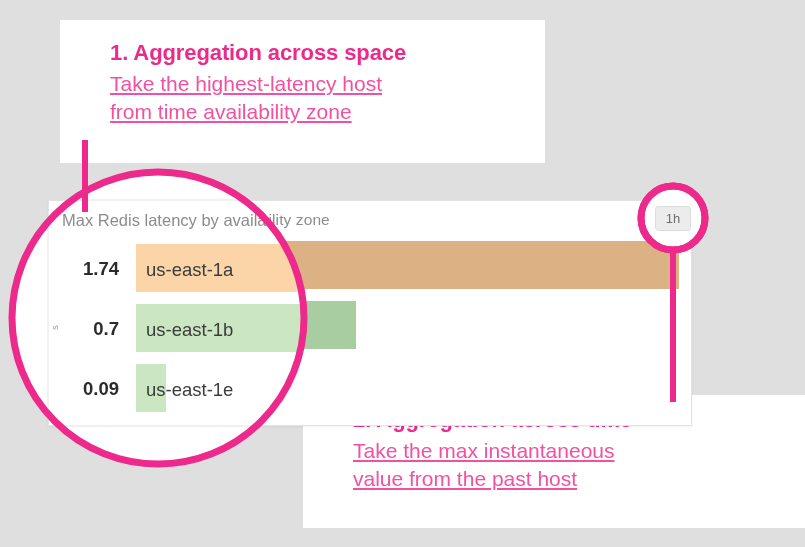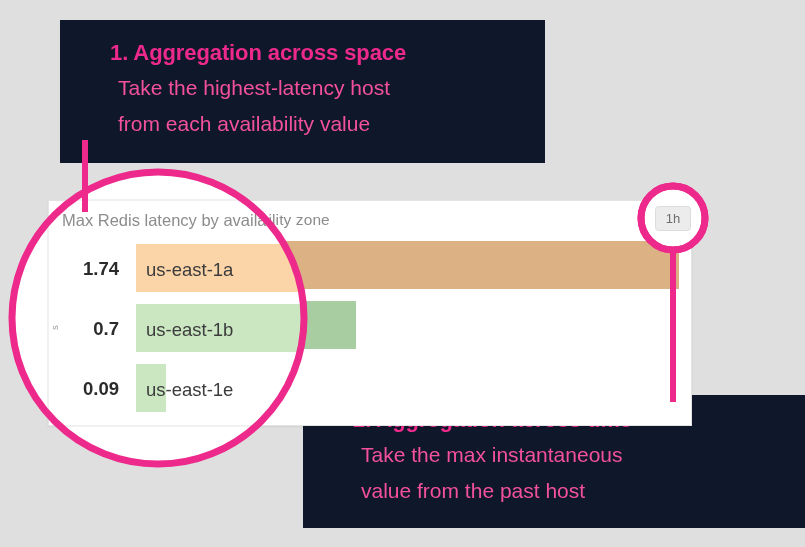--- a/index.html
+++ b/index.html
@@ -108,21 +108,21 @@
     height: 48px;
     line-height: 48px;
     font-size: 17px;
     color: #3c3c3c;
     white-space: nowrap;
   }
 
   
   .callout {
     position: absolute;
-    background: #0f172a;
+    background: #ffffff;
     box-sizing: border-box;
     padding: 20px 26px 22px 50px;
   }
   .callout-1 {
     left: 60px;
     top: 20px;
     width: 485px;
     height: 143px;
   }
   .callout-2 {
@@ -137,21 +137,22 @@
     font-weight: bold;
     color: #ed2a8c;
     margin: 0 0 4px 0;
     letter-spacing: -0.1px;
     white-space: nowrap;
   }
   .callout-body {
     font-size: 21px;
     color: #f3509f;
     line-height: 1.35;
-    margin: 8px;
+    margin: 0;
+    text-decoration: underline;
   }
 
   
   .overlay {
     position: absolute;
     left: 0; top: 0;
     width: 805px;
     height: 547px;
     pointer-events: none;
   }
@@ -242,21 +243,21 @@
       <rect x="640" y="185" width="70" height="70" fill="#ffffff"></rect>
       <rect x="655.5" y="206.5" width="35" height="24" rx="3" fill="#ececec" stroke="#dcdcdc" stroke-width="1"></rect>
       <text x="673" y="223" text-anchor="middle" font-family="Liberation Sans, sans-serif" font-size="13" fill="#6e6e6e">1h</text>
     </g>
     <circle cx="673" cy="218" r="32" fill="none" stroke="#ed2a8c" stroke-width="7"></circle>
   </svg>
 
   <div class="callout callout-1">
     <div class="callout-head">1. Aggregation across space</div>
     <div class="callout-body">Take the highest-latency host</div>
-    <div class="callout-body">from each availability value</div>
+    <div class="callout-body">from time availability zone</div>
   </div>
 
   <div class="callout callout-2">
     <div class="callout-head">2. Aggregation across time</div>
     <div class="callout-body">Take the max instantaneous</div>
     <div class="callout-body">value from the past host</div>
   </div>
 
 </div>
 

